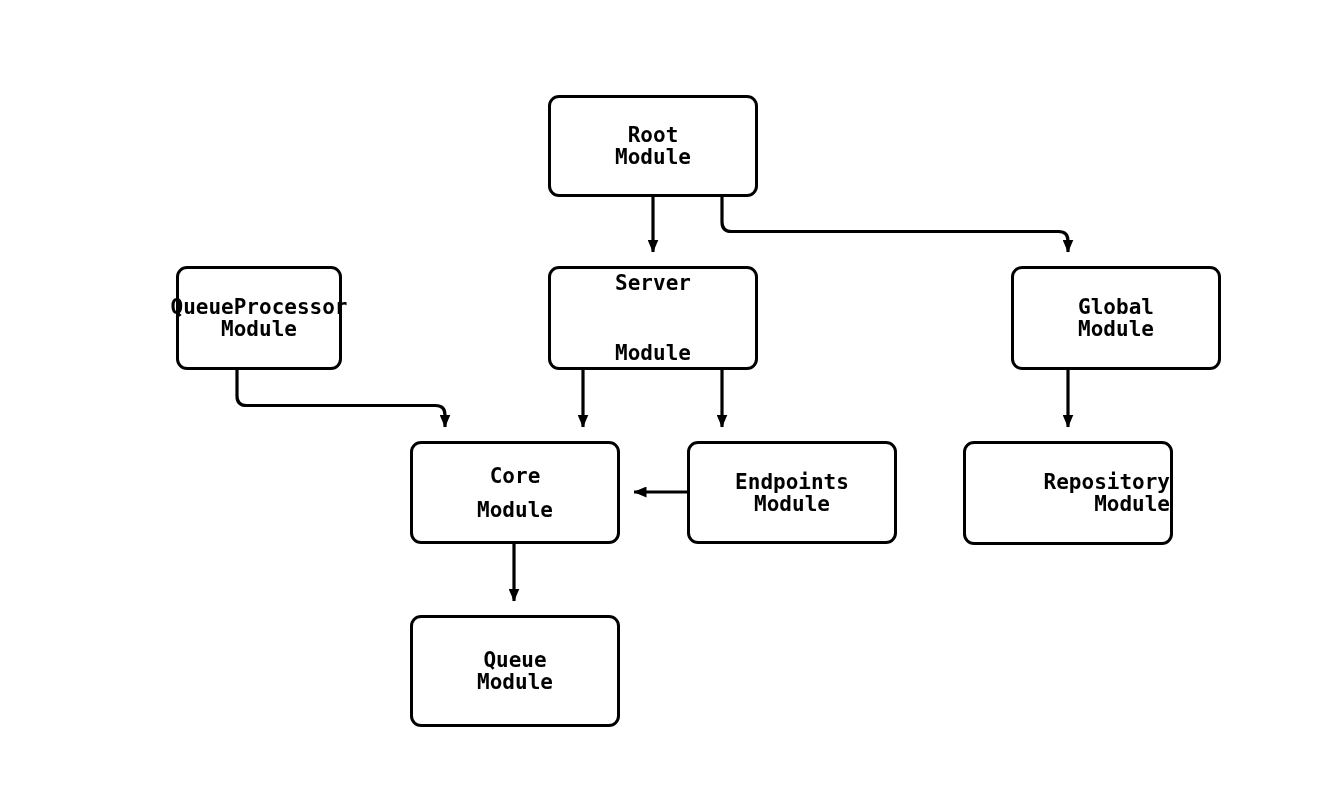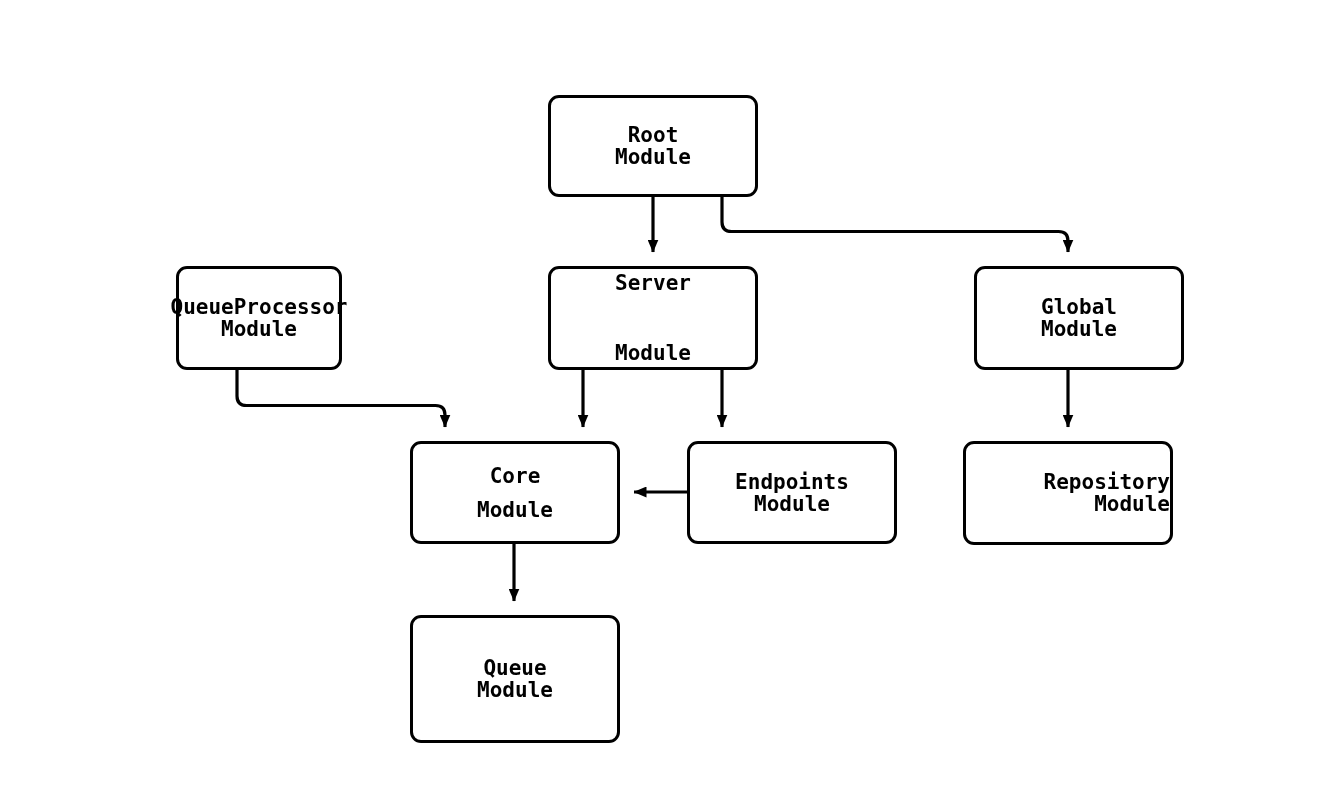--- a/index.html
+++ b/index.html
@@ -78,38 +78,38 @@
   <div class="node" style="left:133px;top:266px;width:166px;height:104px;margin-left:43px;">
     <div class="node-label">QueueProcessor</div>
     <div class="node-label">Module</div>
   </div>
 
   <div class="node" style="left:548px;top:266px;width:210px;height:104px;gap:48px;">
     <div class="node-label">Server</div>
     <div class="node-label">Module</div>
   </div>
 
-  <div class="node" style="left:974px;top:266px;width:210px;height:104px;">
+  <div class="node" style="left:1011px;top:266px;width:210px;height:104px;">
     <div class="node-label">Global</div>
     <div class="node-label">Module</div>
   </div>
 
   <div class="node" style="left:410px;top:441px;width:210px;height:103px;gap:12px;">
     <div class="node-label">Core</div>
     <div class="node-label">Module</div>
   </div>
 
   <div class="node" style="left:687px;top:441px;width:210px;height:103px;">
     <div class="node-label">Endpoints</div>
     <div class="node-label">Module</div>
   </div>
 
   <div class="node" style="left:963px;top:441px;width:210px;height:104px;align-items:flex-end;">
     <div class="node-label">Repository</div>
     <div class="node-label">Module</div>
   </div>
 
-  <div class="node" style="left:410px;top:615px;width:210px;height:128px;">
+  <div class="node" style="left:410px;top:615px;width:210px;height:112px;">
     <div class="node-label">Queue</div>
     <div class="node-label">Module</div>
   </div>
 
 </div>
 
 </body></html>

